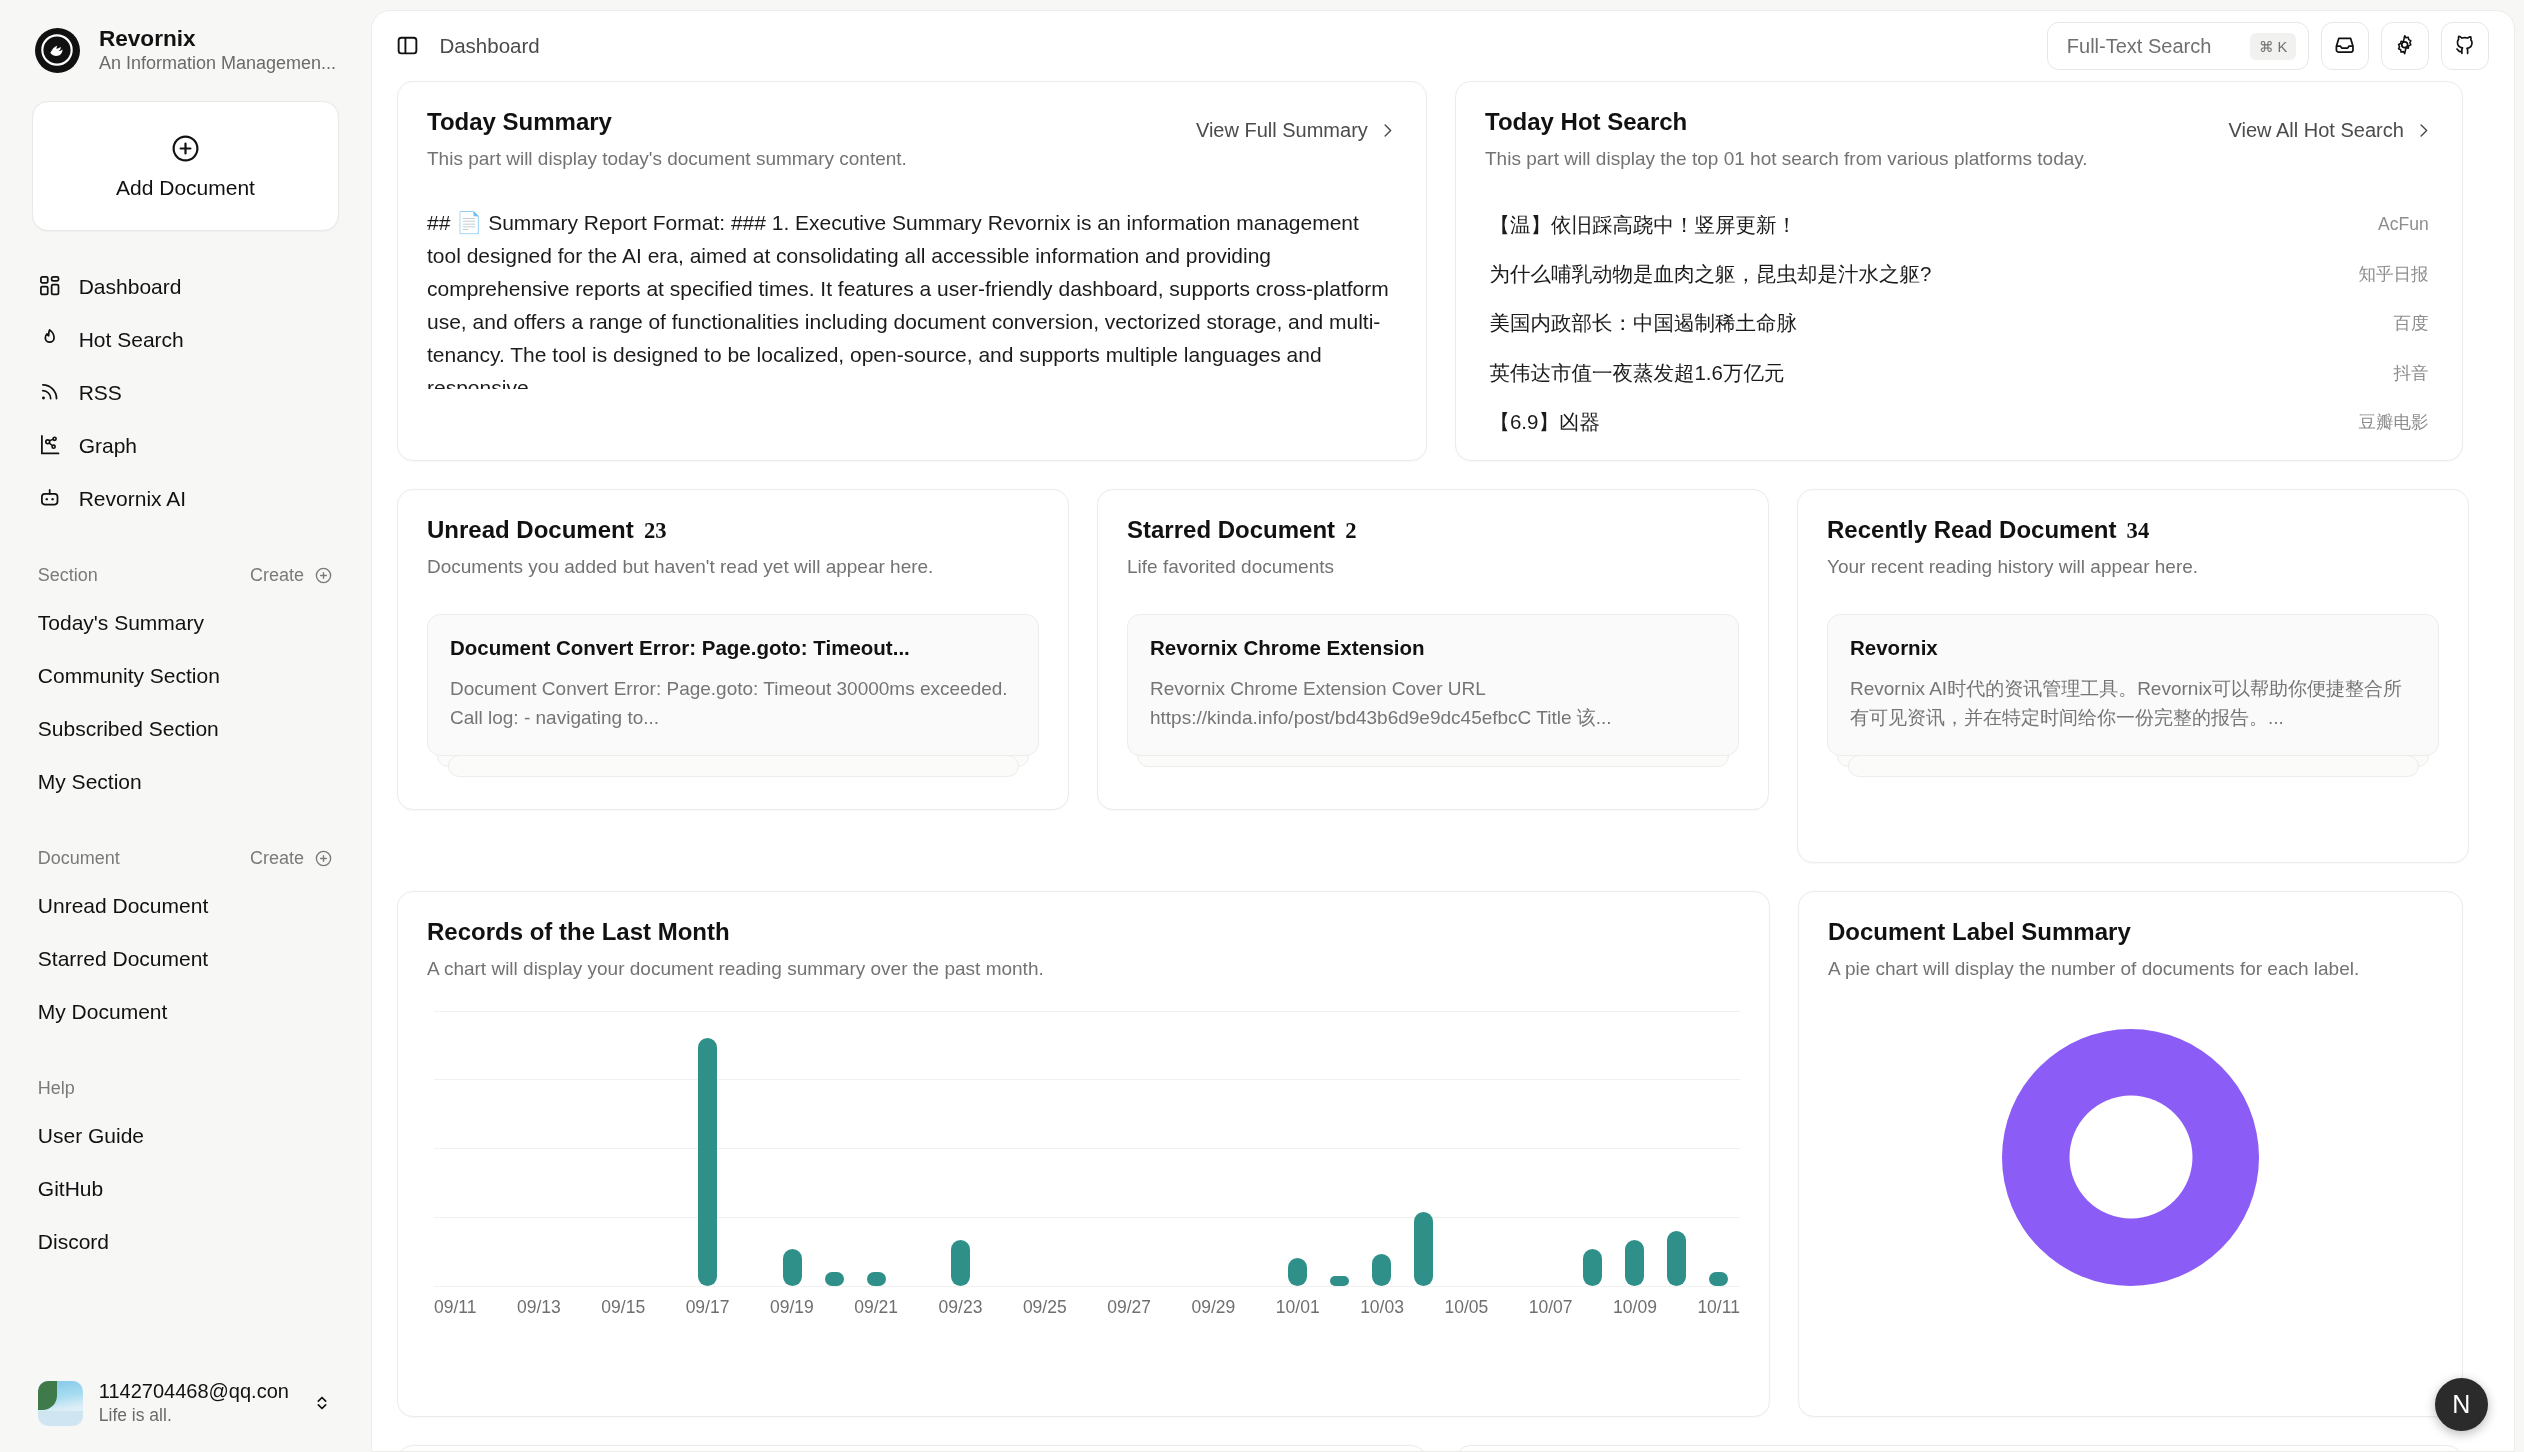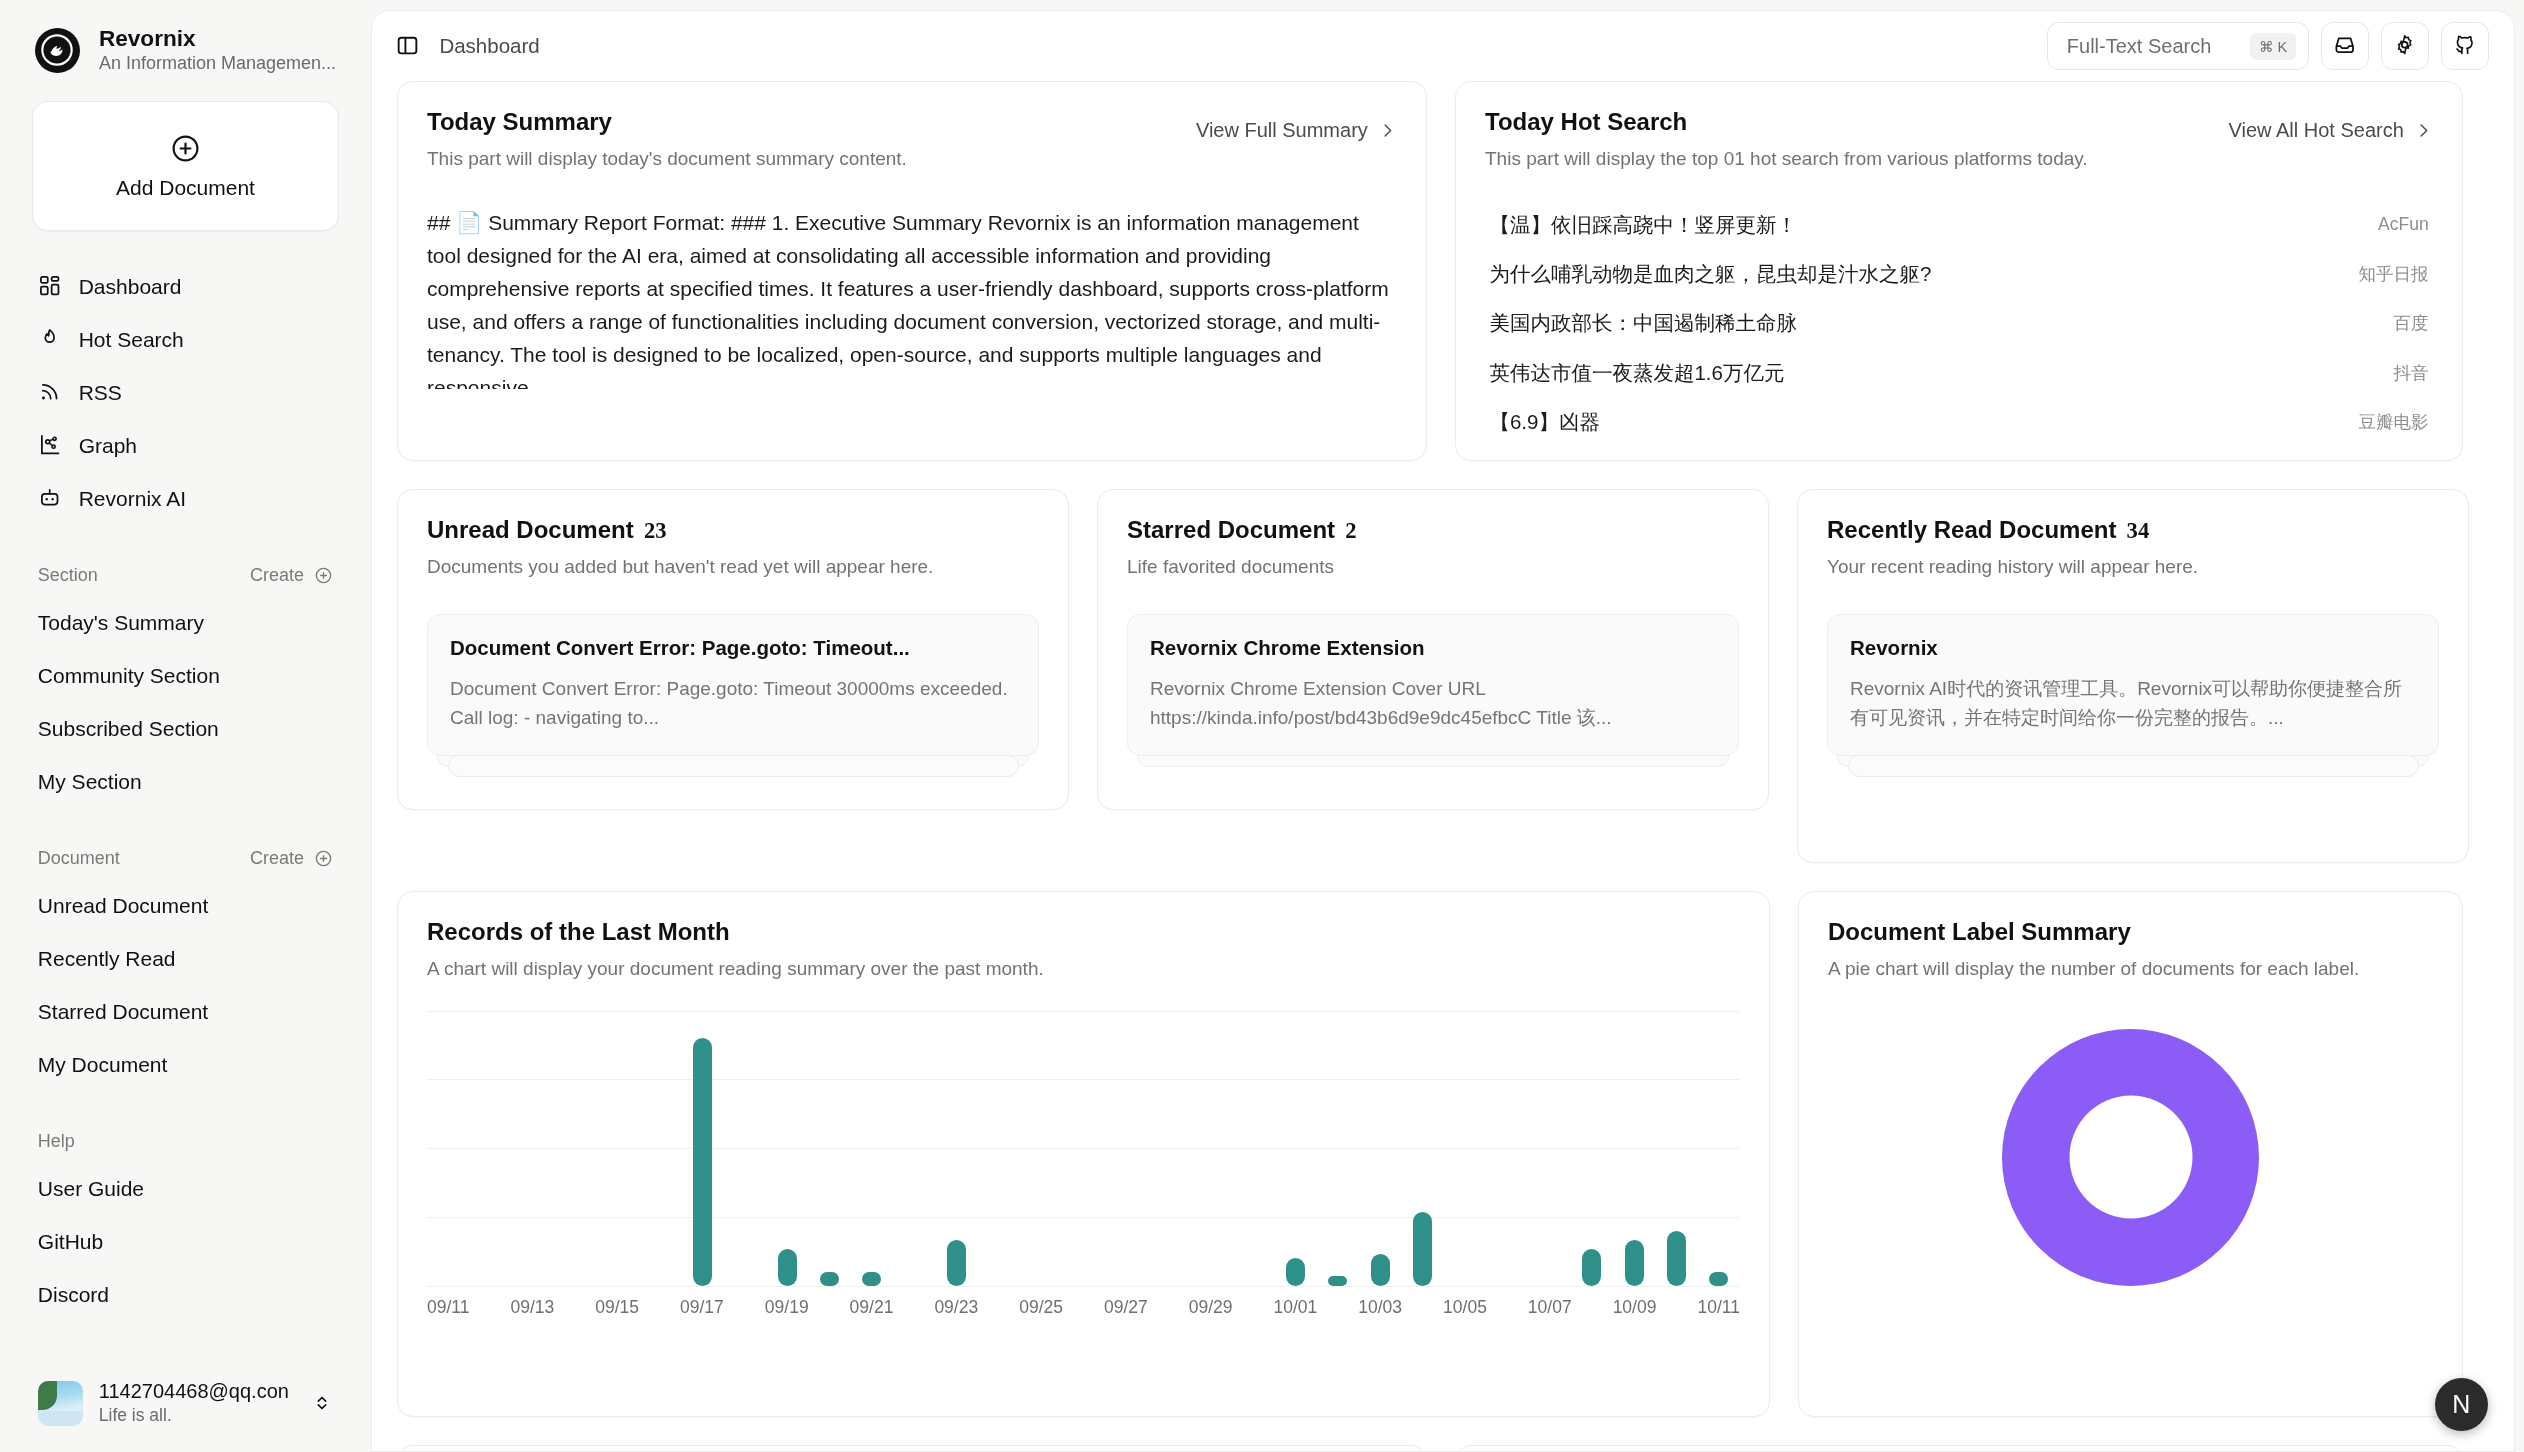--- a/index.html
+++ b/index.html
@@ -159,21 +159,21 @@
     font-size: 20.5px; font-weight: 700; color: #111; line-height: 1.3;
     white-space: nowrap; overflow: hidden; text-overflow: ellipsis;
   }
   .doc-tile-desc {
     margin-top: 13px; font-size: 19px; color: #757575; line-height: 1.5;
     display: -webkit-box; -webkit-line-clamp: 2; -webkit-box-orient: vertical; overflow: hidden;
   }
   .count-badge { font-size: 22.6px; font-weight: 700; color: #111; margin-left: 10.2px; font-family: Liberation Serif, serif; }
 
   
-  .chart-area { margin-top: 29px; position: relative; height: 307px; }
+  .chart-area { margin-top: 29px; position: relative; height: 307px; margin-left: 7px; }
   .grid-lines { position: absolute; inset: 0 0 32px 0; }
   .grid-line { position: absolute; left: 0; right: 0; height: 0.7px; background: #f0f0ee; }
   .bars {
     position: absolute; left: 0; right: 0; bottom: 32px; top: 0;
     display: flex; align-items: flex-end;
   }
   .bar-slot { flex: 1; display: flex; justify-content: center; align-items: flex-end; height: 100%; }
   .bar { width: 19px; border-radius: 9.5px; background: #2e9089; }
   .x-axis { position: absolute; left: 0; right: 0; bottom: 0; display: flex; }
   .x-tick { flex: 1; text-align: center; font-size: 17.5px; color: #6f6f6f; }
@@ -308,21 +308,20 @@
         <span class="group-title">Document</span>
         <span class="group-create">
           <span class="group-create-label">Create</span>
           <svg width="19" height="19" viewBox="0 0 24 24" fill="none">
             <circle cx="12" cy="12" r="9" stroke="#7a7a78" stroke-width="1.7"></circle>
             <path d="M12 8.4v7.2M8.4 12h7.2" stroke="#7a7a78" stroke-width="1.7" stroke-linecap="round"></path>
           </svg>
         </span>
       </div>
       <div class="group-item">Unread Document</div>
-      <div class="group-item">Recently Read</div>
       <div class="group-item">Starred Document</div>
       <div class="group-item">My Document</div>
     </div>
 
     <div class="group">
       <div class="group-head">
         <span class="group-title">Help</span>
       </div>
       <div class="group-item">User Guide</div>
       <div class="group-item">GitHub</div>

